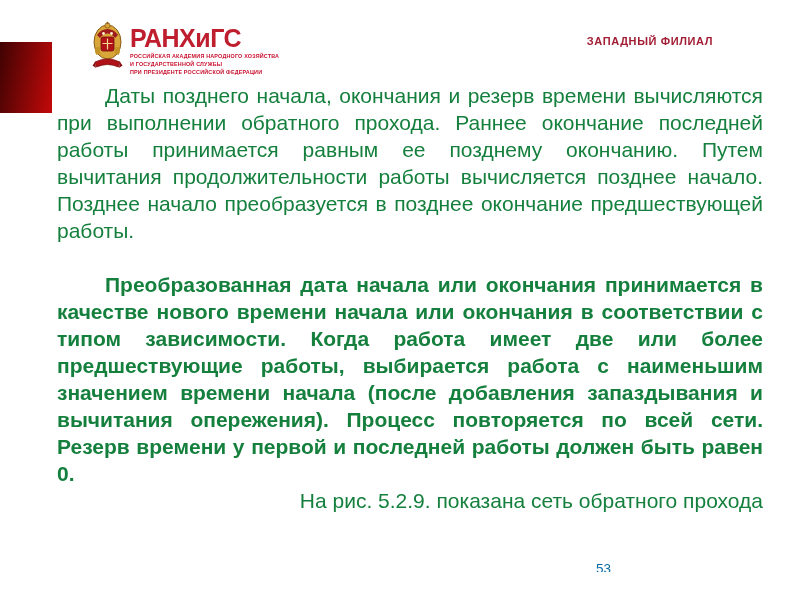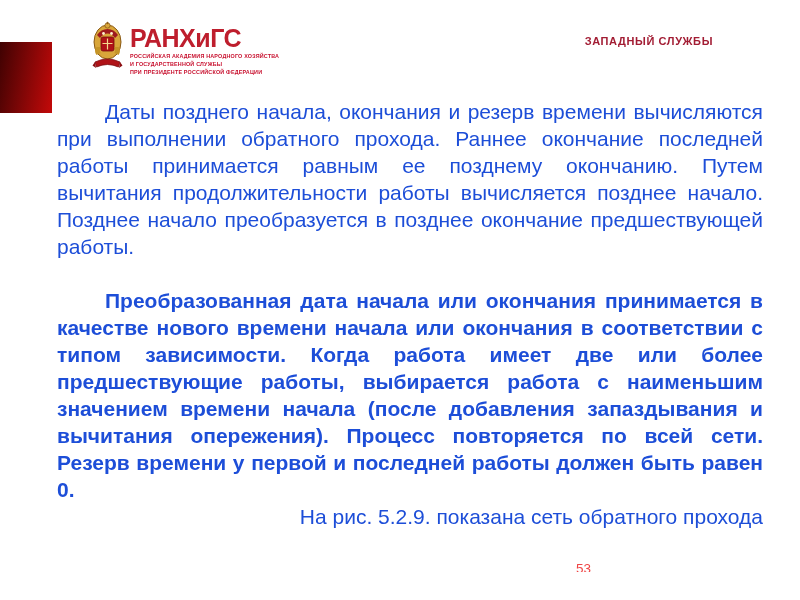--- a/index.html
+++ b/index.html
@@ -59,23 +59,23 @@
     font-size: 11px;
     font-weight: bold;
     letter-spacing: 0.6px;
     color: #a21c33;
     white-space: nowrap;
   }
   
   .body-text {
     position: absolute;
     left: 57px;
-    top: 98px;
+    top: 82px;
     width: 706px;
-    color: #1d4ed8;
+    color: #15803d;
     font-size: 21px;
     line-height: 27px;
   }
   .body-text p {
     margin: 0;
     text-align: justify;
     text-indent: 48px;
   }
   .body-text p.spaced { margin-top: 27px; font-weight: bold; }
   .body-text p.no-justify { text-align: right; }
@@ -85,24 +85,24 @@
     left: 0;
     right: 78px;
     top: 571px;
     text-align: center;
     font-size: 17px;
     font-weight: bold;
     color: #701a75;
   }
   .page-number {
     position: absolute;
-    left: 576px;
+    left: 596px;
     top: 561px;
     font-size: 13.5px;
-    color: #ef4444;
+    color: #0369a1;
     text-align: center;
   }
 </style>
 </head>
 <body>
 
 <div class="slide">
 
   <div class="red-block"></div>
 
@@ -124,21 +124,21 @@
       <path d="M29 41 l2.5 3.5 l-3.5 2.5 z" fill="#8c0e12"></path>
     </svg>
     <div class="logo-textcol">
       <span class="logo-acronym">РАНХиГС</span>
       <span class="logo-sub">РОССИЙСКАЯ АКАДЕМИЯ НАРОДНОГО ХОЗЯЙСТВА</span>
       <span class="logo-sub">И ГОСУДАРСТВЕННОЙ СЛУЖБЫ</span>
       <span class="logo-sub">ПРИ ПРЕЗИДЕНТЕ РОССИЙСКОЙ ФЕДЕРАЦИИ</span>
     </div>
   </div>
 
-  <div class="branch-label">ЗАПАДНЫЙ СЛУЖБЫ</div>
+  <div class="branch-label">ЗАПАДНЫЙ ФИЛИАЛ</div>
 
   <div class="body-text">
     <p>Даты позднего начала, окончания и резерв времени вычисляются при выполнении обратного прохода. Раннее окончание последней работы принимается равным ее позднему окончанию. Путем вычитания продолжительности работы вычисляется позднее начало. Позднее начало преобразуется в позднее окончание предшествующей работы.</p>
     <p class="spaced">Преобразованная дата начала или окончания принимается в качестве нового времени начала или окончания в соответствии с типом зависимости. Когда работа имеет две или более предшествующие работы, выбирается работа с наименьшим значением времени начала (после добавления запаздывания и вычитания опережения). Процесс повторяется по всей сети. Резерв времени у первой и последней работы должен быть равен 0.</p>
     <p class="no-justify">На рис. 5.2.9. показана сеть обратного прохода</p>
   </div>
 
   <div class="footer-author">Ульянкин П.Н.</div>
 
   <div class="page-number">53</div>

